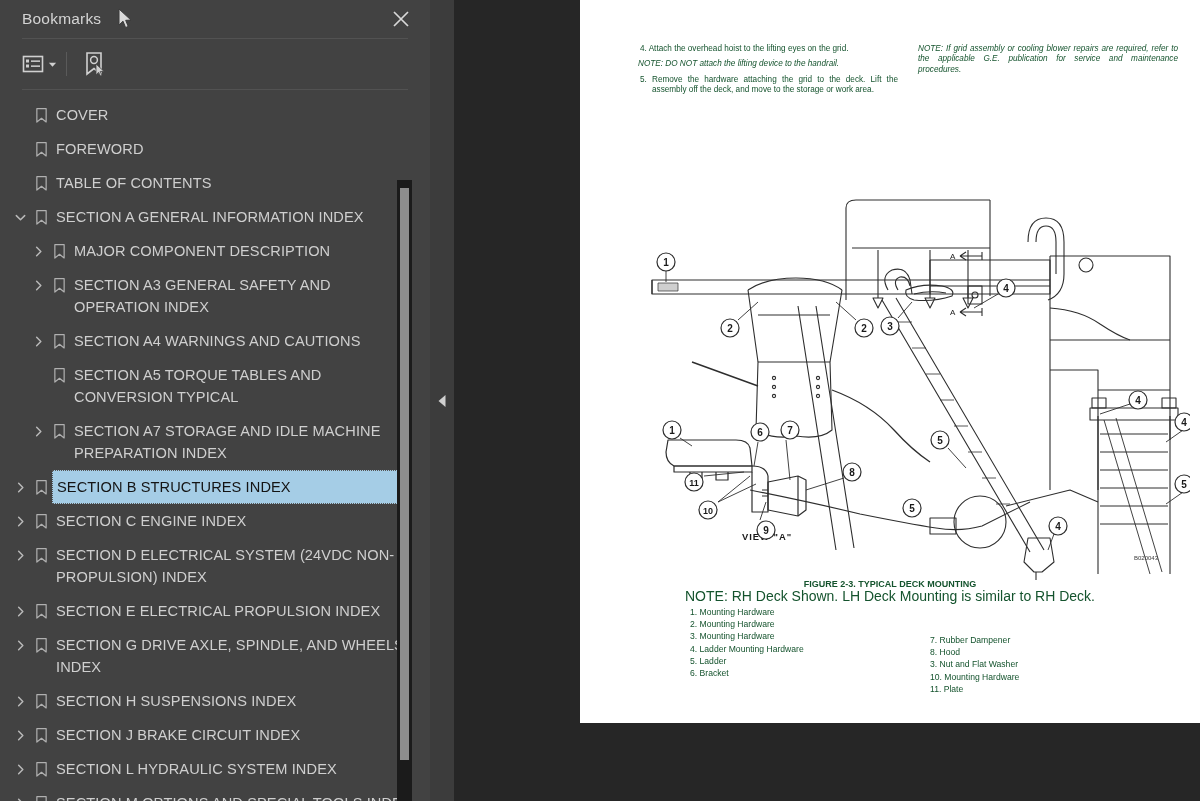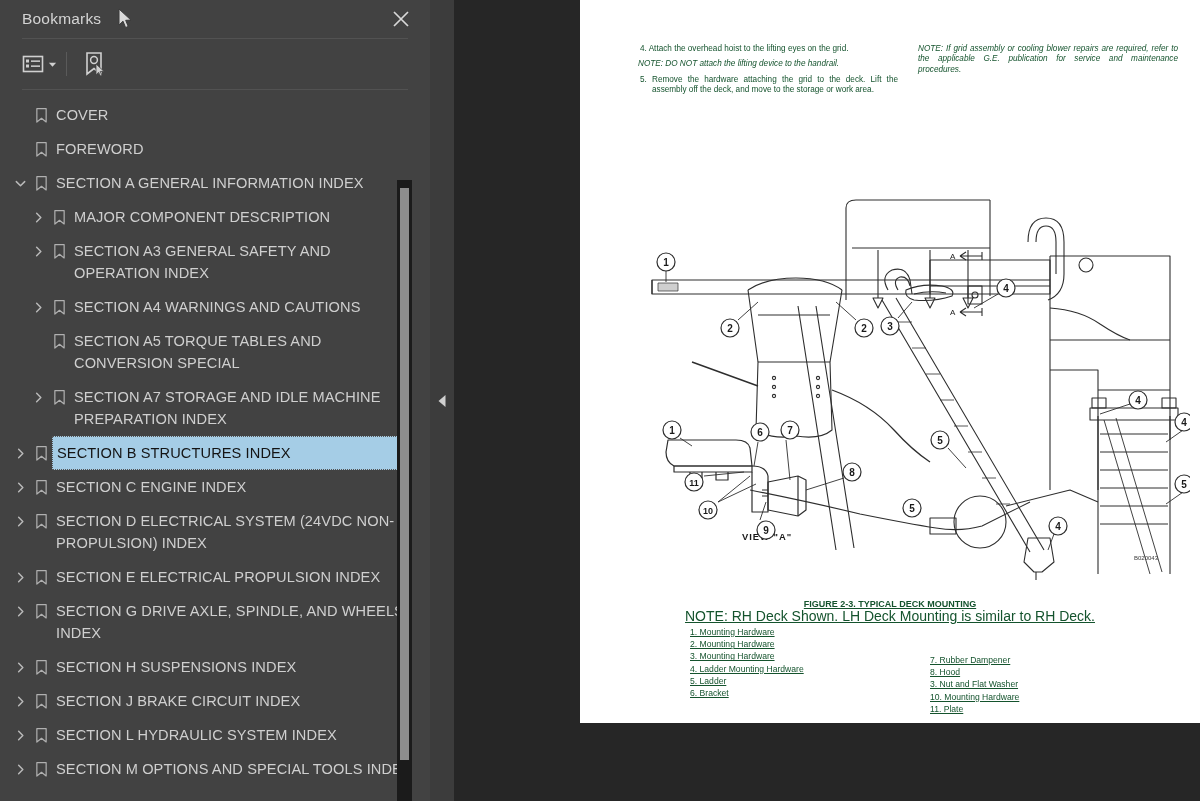--- a/index.html
+++ b/index.html
@@ -137,23 +137,22 @@
   .doc-p.num { padding-left: 14px; text-indent: -12px; }
   .doc-p.note { font-style: italic; }
 
   
   .figure-wrap {
     position: absolute; left: 50px; top: 190px; width: 560px; height: 390px;
   }
   .fig-svg { width: 100%; height: 100%; display: block; }
 
   .fig-caption {
-    position: absolute; left: 30px; top: 598px; width: 560px;
+    position: absolute; left: 30px; top: 578px; width: 560px;
     text-align: center;
-    text-decoration: underline;
   }
   .fig-title { font-size: 9px; font-weight: bold; line-height: 12px; }
   .fig-note  { font-size: 14px; line-height: 12px; }
   .fig-legend {
     margin: 4px auto 0; width: 400px;
     display: flex; justify-content: space-between; text-align: left;
   }
   .fig-legend ol { list-style: none; }
   .fig-legend li { font-size: 8.6px; line-height: 12.2px; white-space: nowrap; }
   .legend-col-a { width: 200px; }
@@ -234,20 +233,29 @@
           <div class="bm-row lvl0">
             <span class="bm-twisty empty"></span>
             <span class="bm-ico">
               <svg viewBox="0 0 14 18" width="13" height="17">
                 <path d="M2 1.5 H12 V16 L7 12 L2 16 Z" fill="none" stroke="#b0b0b0" stroke-width="1.3" stroke-linejoin="round"></path>
               </svg>
             </span>
             <span class="bm-label">FOREWORD</span>
           </div>
           <div class="bm-row lvl0">
+            <span class="bm-twisty empty"></span>
+            <span class="bm-ico">
+              <svg viewBox="0 0 14 18" width="13" height="17">
+                <path d="M2 1.5 H12 V16 L7 12 L2 16 Z" fill="none" stroke="#b0b0b0" stroke-width="1.3" stroke-linejoin="round"></path>
+              </svg>
+            </span>
+            <span class="bm-label">TABLE OF CONTENTS</span>
+          </div>
+          <div class="bm-row lvl0">
             <span class="bm-twisty">
               <svg viewBox="0 0 14 14" width="13" height="13">
                 <path fill="none" stroke="#b9b9b9" stroke-width="1.6" stroke-linecap="round" stroke-linejoin="round" d="M2.5 5 L7 9.5 L11.5 5"></path>
               </svg>
             </span>
             <span class="bm-ico">
               <svg viewBox="0 0 14 18" width="13" height="17">
                 <path d="M2 1.5 H12 V16 L7 12 L2 16 Z" fill="none" stroke="#b0b0b0" stroke-width="1.3" stroke-linejoin="round"></path>
               </svg>
             </span>
@@ -292,21 +300,21 @@
             </span>
             <span class="bm-label">SECTION A4   WARNINGS AND CAUTIONS</span>
           </div>
           <div class="bm-row lvl1">
             <span class="bm-twisty empty"></span>
             <span class="bm-ico">
               <svg viewBox="0 0 14 18" width="13" height="17">
                 <path d="M2 1.5 H12 V16 L7 12 L2 16 Z" fill="none" stroke="#b0b0b0" stroke-width="1.3" stroke-linejoin="round"></path>
               </svg>
             </span>
-            <span class="bm-label">SECTION A5 TORQUE TABLES AND CONVERSION SPECIAL</span>
+            <span class="bm-label">SECTION A5 TORQUE TABLES AND CONVERSION TYPICAL</span>
           </div>
           <div class="bm-row lvl1">
             <span class="bm-twisty">
               <svg viewBox="0 0 14 14" width="13" height="13">
                 <path fill="none" stroke="#b9b9b9" stroke-width="1.6" stroke-linecap="round" stroke-linejoin="round" d="M5 2.5 L9.5 7 L5 11.5"></path>
               </svg>
             </span>
             <span class="bm-ico">
               <svg viewBox="0 0 14 18" width="13" height="17">
                 <path d="M2 1.5 H12 V16 L7 12 L2 16 Z" fill="none" stroke="#b0b0b0" stroke-width="1.3" stroke-linejoin="round"></path>

